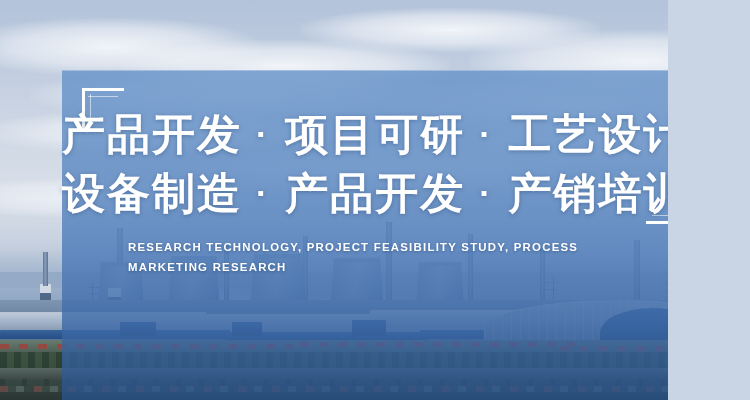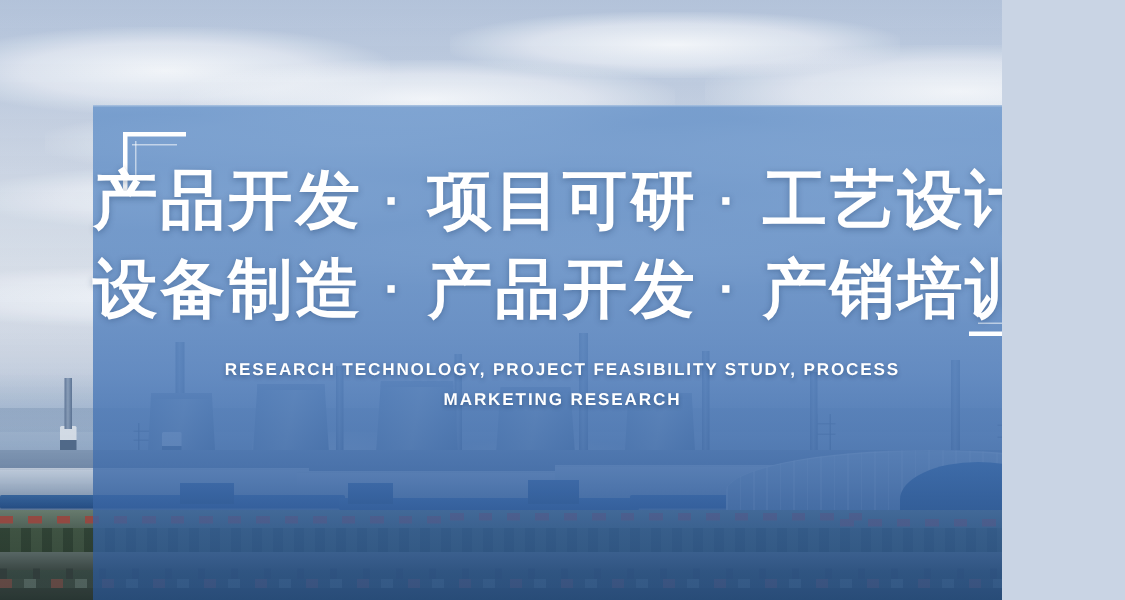--- a/index.html
+++ b/index.html
@@ -243,23 +243,22 @@
     line-height:1;
     text-shadow:0 1px 4px rgba(20,50,90,.35);
     white-space:nowrap;
   }
   .headline-1 { top:113px; font-size:43px; }
   .headline-2 { top:172px; font-size:43px; }
   .headline .dot { font-size:34px; vertical-align:3px; letter-spacing:4px; }
 
   .subtitle {
     position:absolute;
-    left:110px; width:530px;
+    left:128px; width:530px;
     top:237px;
-    text-align:center;
     color:#fff;
     font-size:11.4px;
     font-weight:bold;
     letter-spacing:1.25px;
     line-height:20px;
     text-shadow:0 1px 3px rgba(20,50,90,.45);
   }
   .subtitle div { white-space:nowrap; }
 </style>
 </head>

